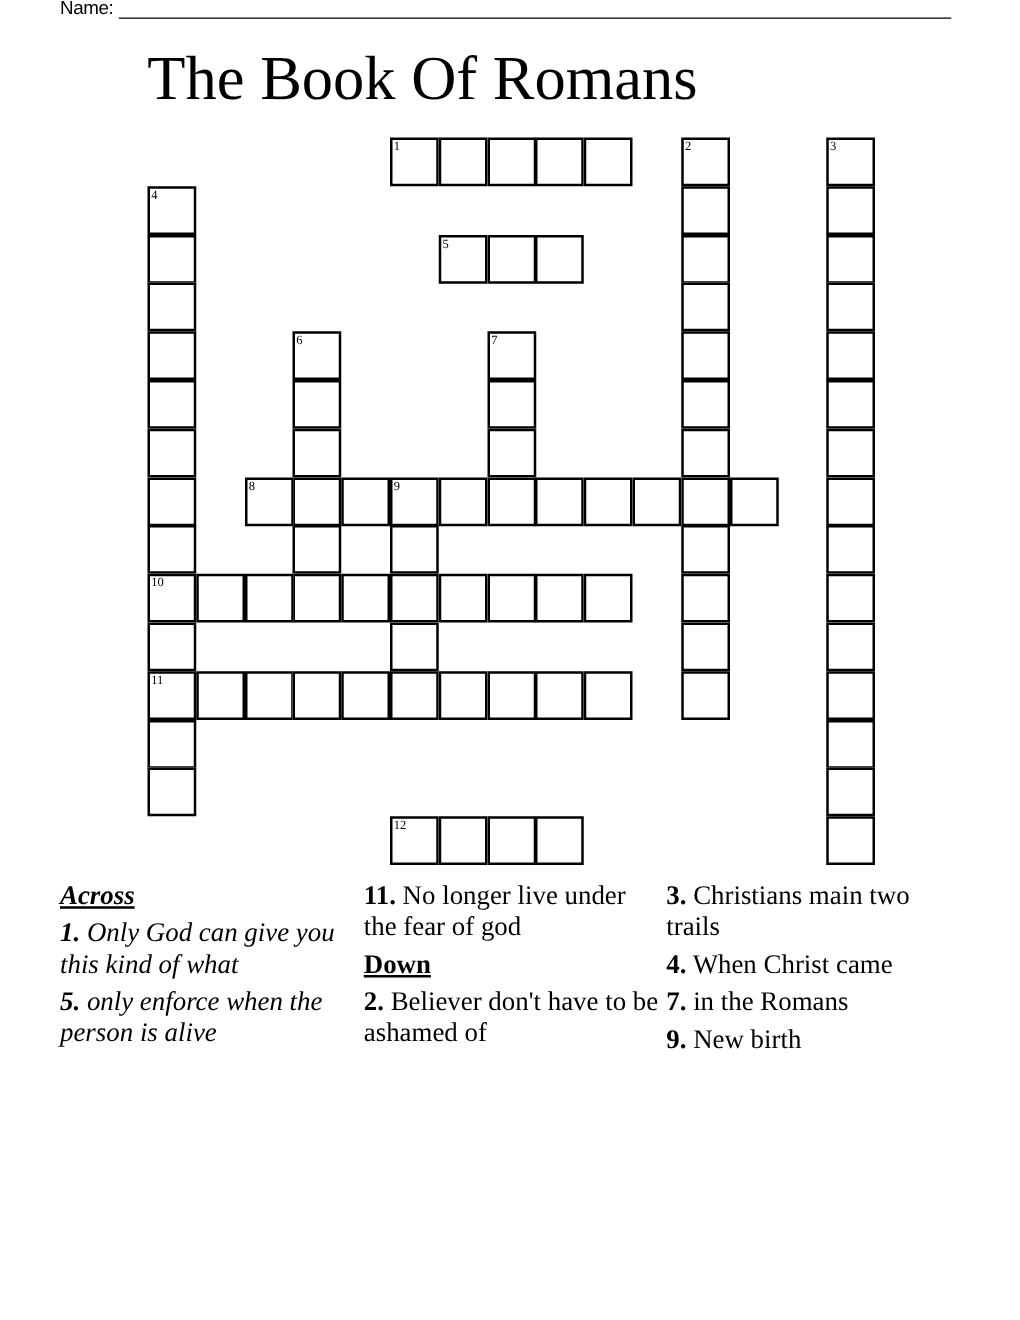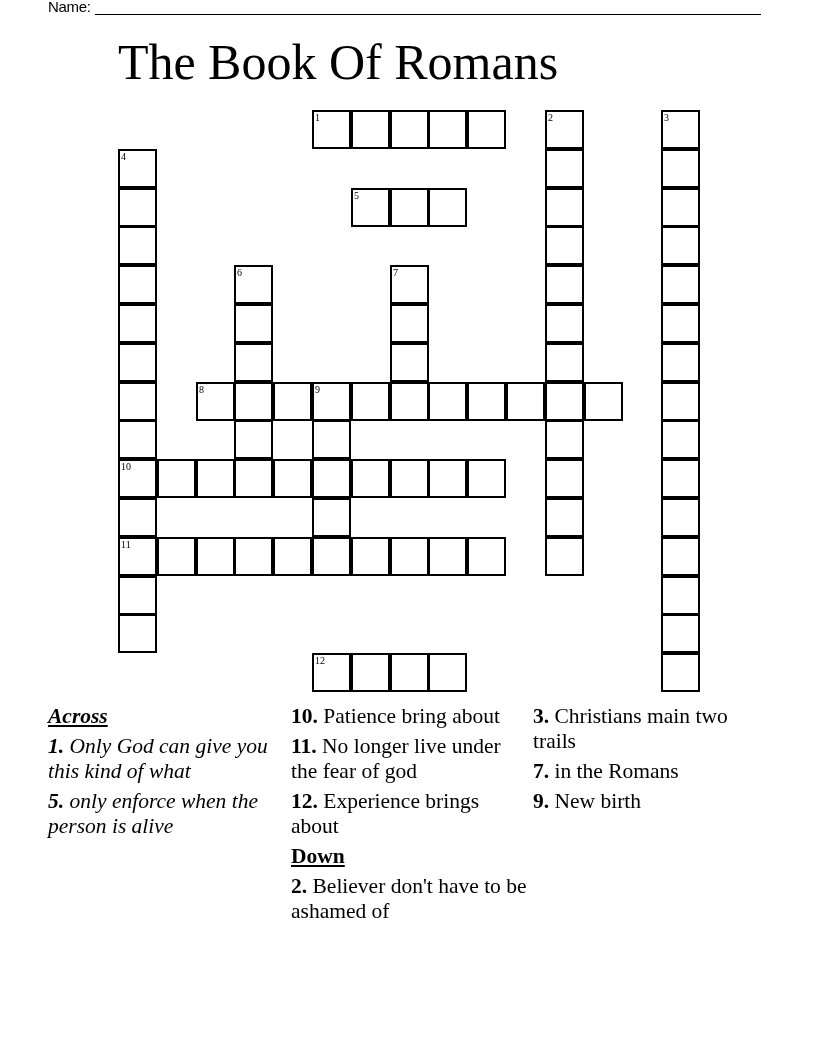--- a/index.html
+++ b/index.html
@@ -144,24 +144,23 @@
     <div class="cell" style="left: 428px; top: 653px;"></div>
   </div>
 
 <div class="clues">
   <div class="col col1">
     <div class="hdr">Across</div>
     <div class="clue"><b>1.</b><span> Only God can give you this kind of what</span></div>
     <div class="clue"><b>5.</b><span> only enforce when the person is alive</span></div>
   </div>
   <div class="col col2">
-    <div class="clue"><b>10.</b><span> Patience bring about</span></div>
     <div class="clue"><b>11.</b><span> No longer live under the fear of god</span></div>
-    <div class="clue"><b>12.</b><span> Experience brings about</span></div>
     <div class="hdr">Down</div>
     <div class="clue"><b>2.</b><span> Believer don't have to be ashamed of</span></div>
   </div>
   <div class="col col3">
     <div class="clue"><b>3.</b><span> Christians main two trails</span></div>
+    <div class="clue"><b>4.</b><span> When Christ came</span></div>
     <div class="clue"><b>7.</b><span> in the Romans</span></div>
     <div class="clue"><b>9.</b><span> New birth</span></div>
   </div>
 </div>
 
 </body></html>

